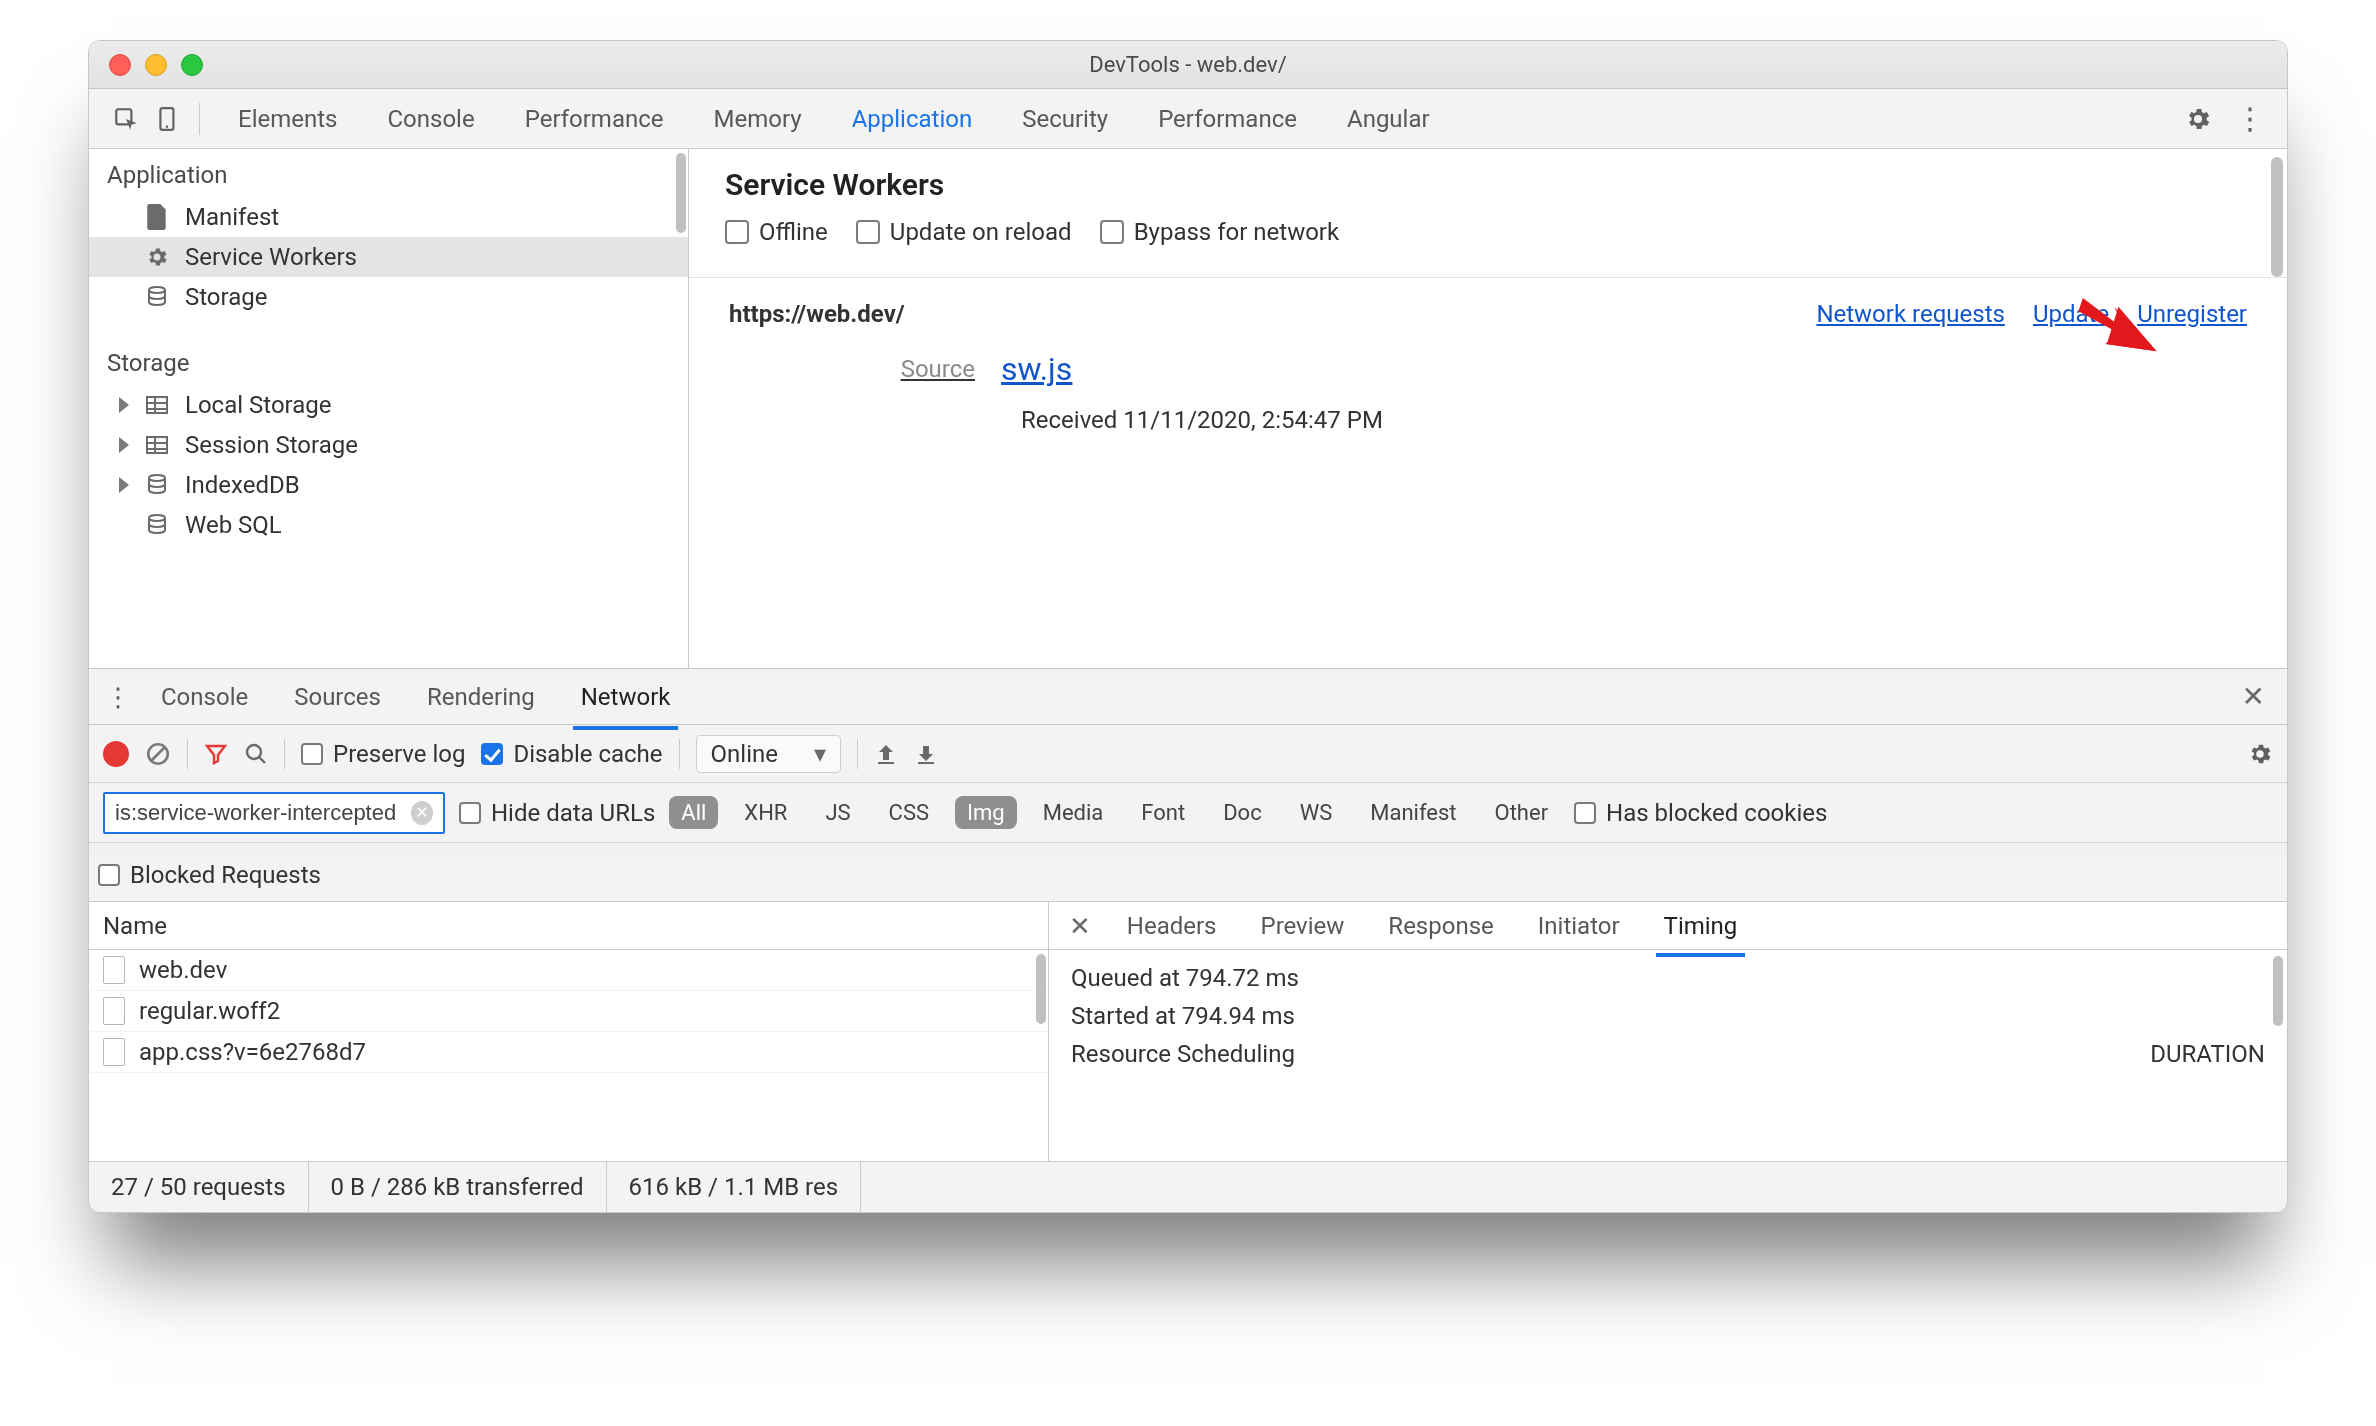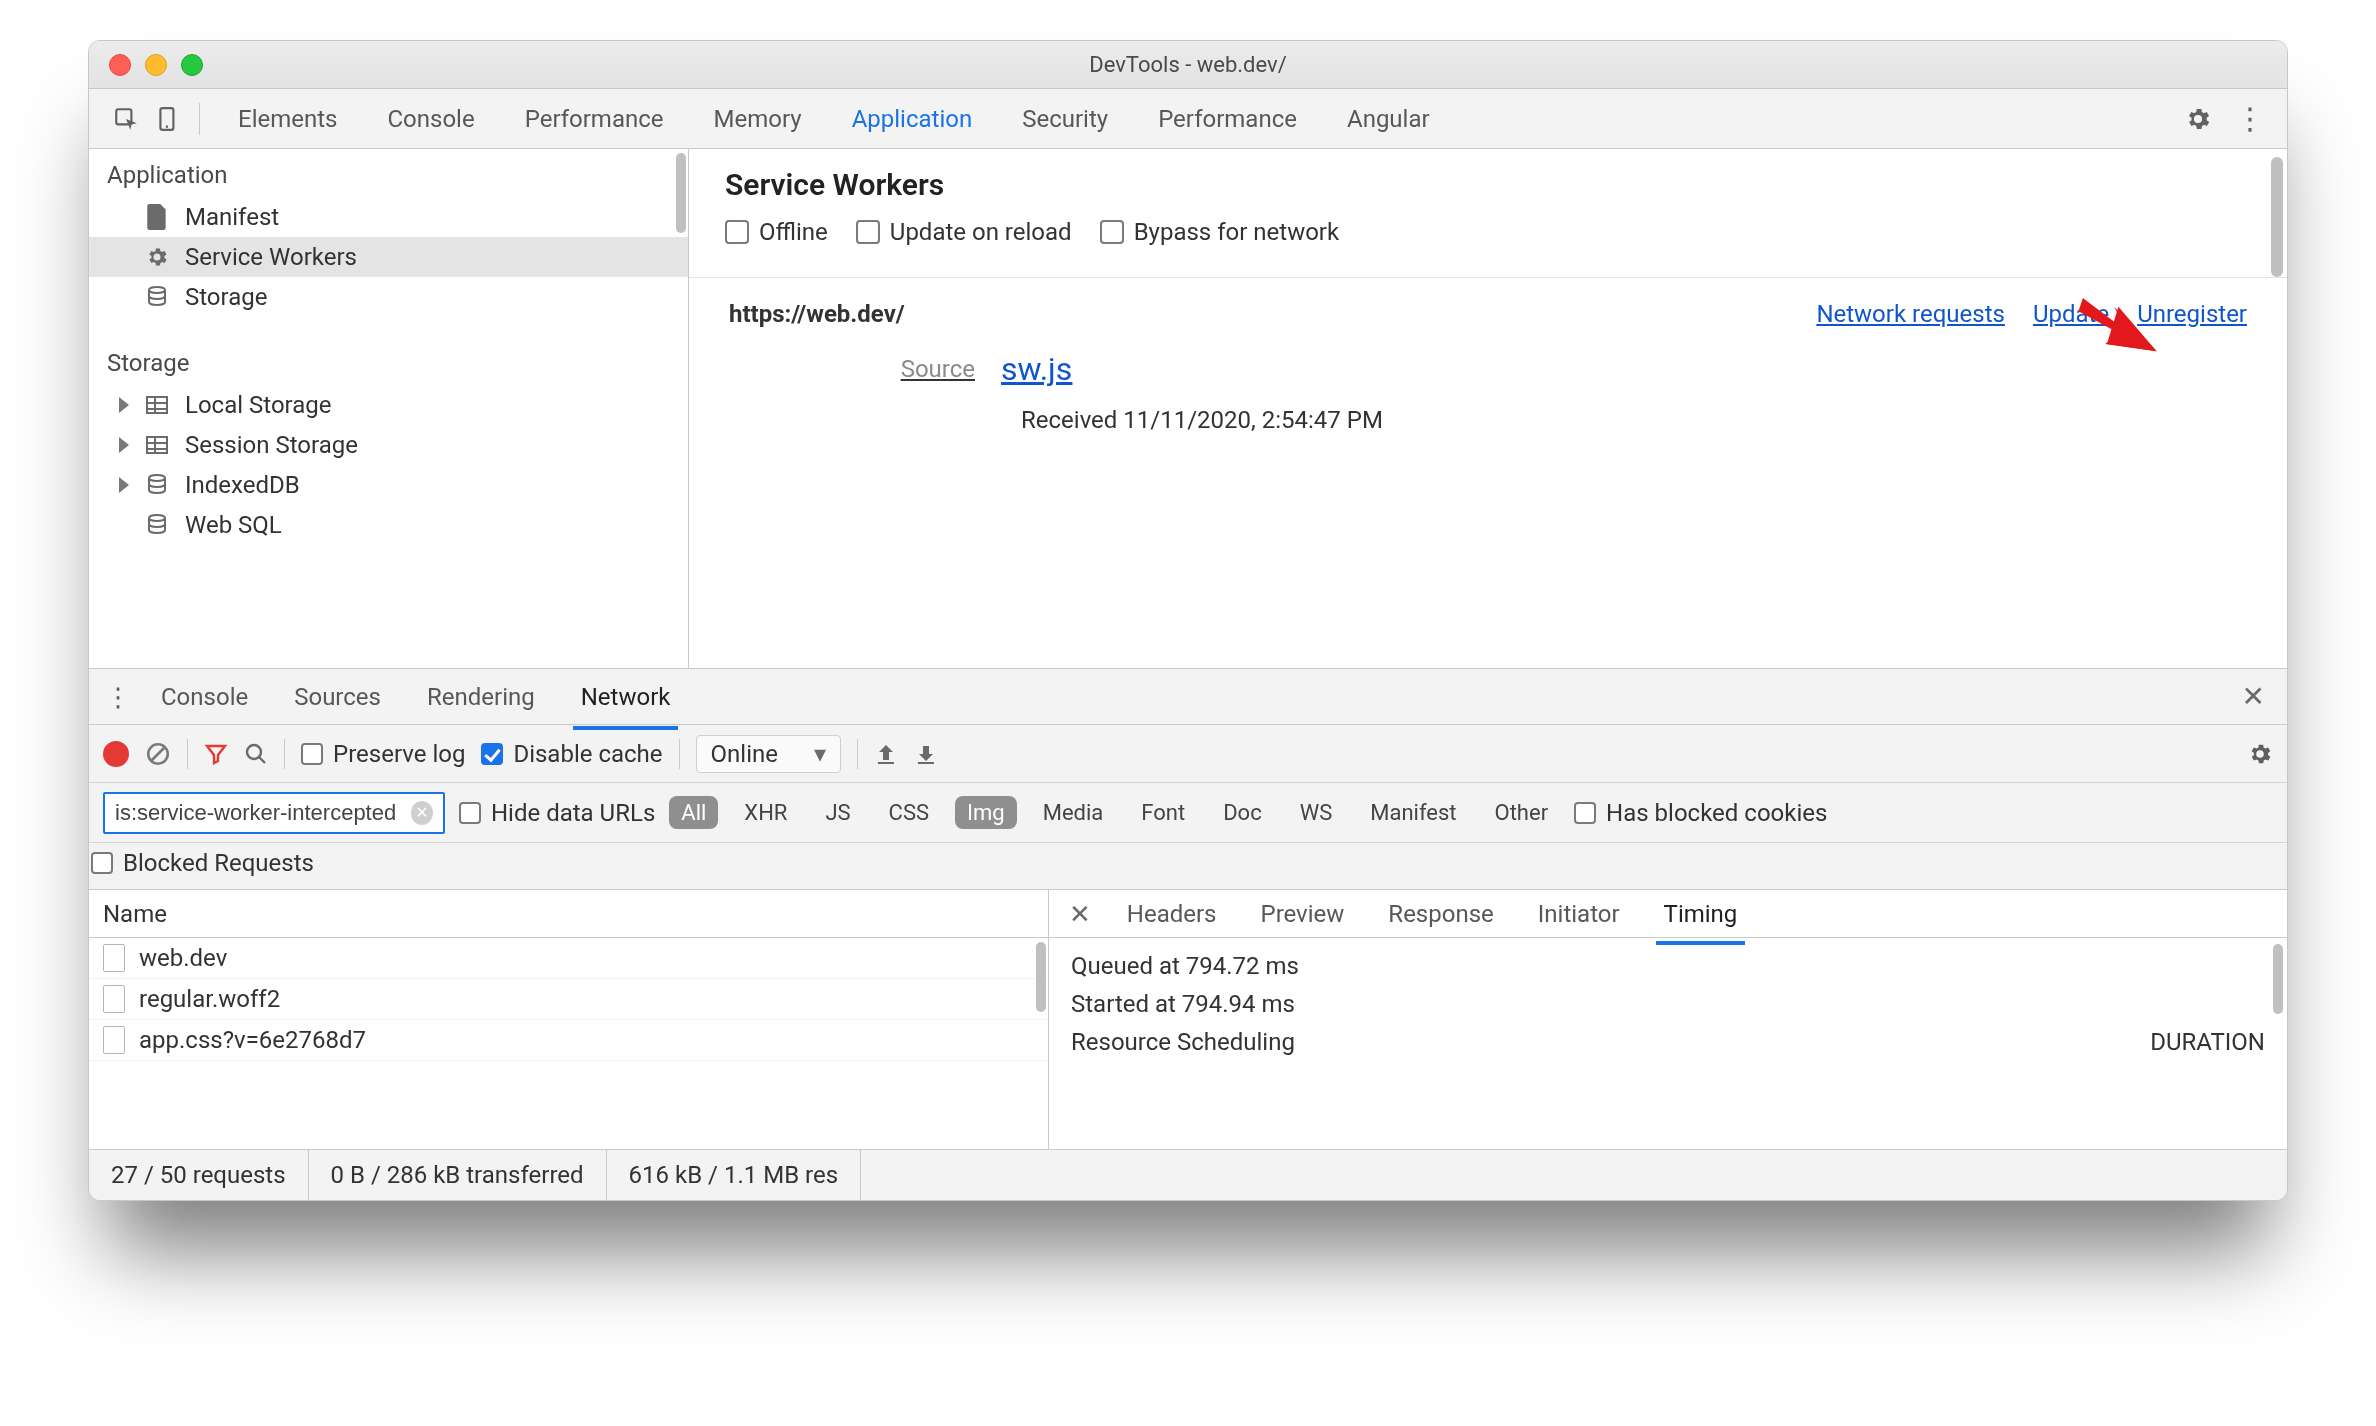--- a/index.html
+++ b/index.html
@@ -161,21 +161,21 @@
     border:none; outline:none; flex:1; font-size:22px; color:#444; background:transparent;
   }
   .filter-input .clear {
     width:24px; height:24px; border-radius:50%; background:#cfcfcf; color:#fff; font-size:16px;
     display:flex; align-items:center; justify-content:center; cursor:pointer;
   }
   .chip {
     padding:4px 12px; border-radius:8px; font-size:22px; color:#444;
   }
   .chip.active { background:#8f8f8f; color:#fff; }
-  .filter-row-2 { padding:6px 2px 12px; background:#f3f3f3; border-bottom:1px solid #cacaca; display:flex; align-items:center; gap:12px; }
+  .filter-row-2 { padding:6px 9px 12px; background:#f3f3f3; border-bottom:1px solid #cacaca; display:flex; align-items:center; gap:12px;margin-top:12px; }
   
   .net-content {
     display:flex; height:260px; background:#fff; border-bottom:1px solid #cacaca;
   }
   .req-list {
     width:960px; border-right:1px solid #cacaca; display:flex; flex-direction:column;
   }
   .req-list .hdr {
     height:48px; border-bottom:1px solid #cacaca; display:flex; align-items:center; padding:0 14px;
     font-size:24px; color:#333;

